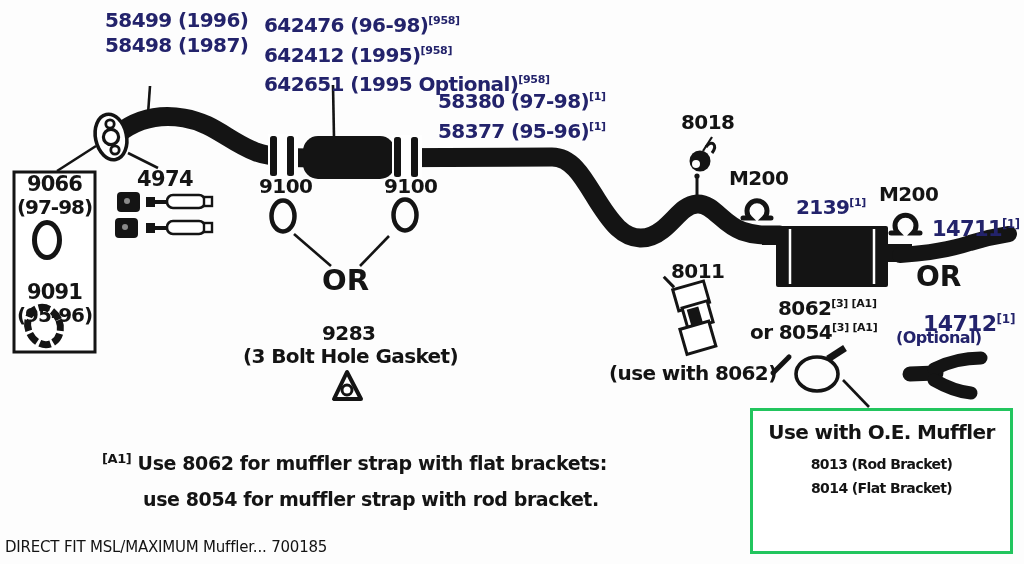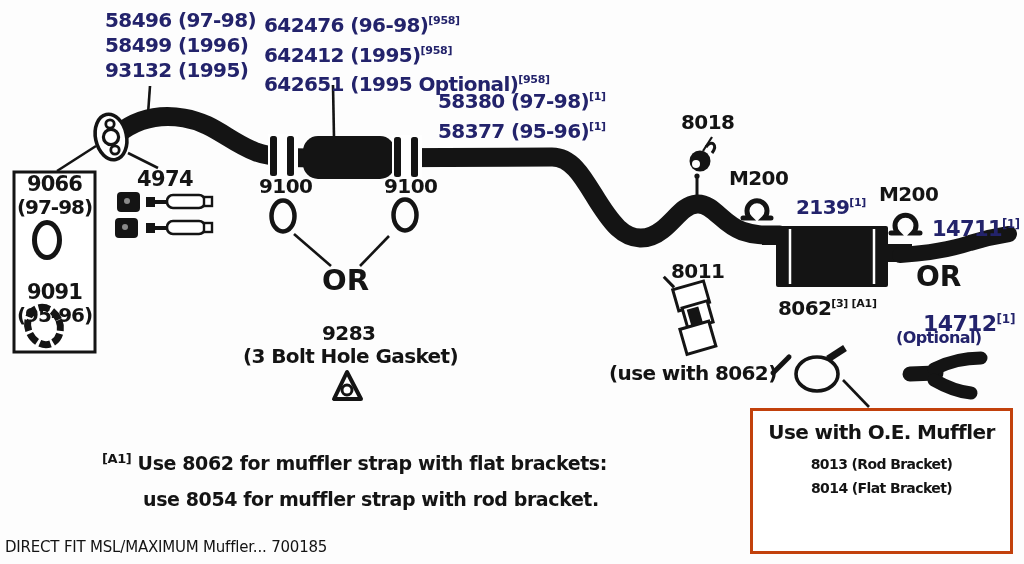--- a/index.html
+++ b/index.html
@@ -6,21 +6,21 @@
   #canvas{position:relative;width:1024px;height:564px;background:#fdfdfd;overflow:hidden;
           font-family:"DejaVu Sans","Liberation Sans",sans-serif;color:#141414;}
   svg{position:absolute;left:0;top:0;}
   .lbl{position:absolute;font-weight:bold;white-space:nowrap;font-size:20px;letter-spacing:-0.6px;line-height:25px;}
   .blue{color:var(--blue,#23236b);}
   .lbl sup{font-size:0.55em;letter-spacing:-0.3px;}
   .big{font-size:29px;letter-spacing:0;}
   .gasket-box-text{position:absolute;left:14px;top:172px;width:81px;text-align:center;font-weight:bold;}
   .gasket-box-text .n{font-size:21px;letter-spacing:-0.8px;line-height:24px;}
   .gasket-box-text .y{font-size:20px;letter-spacing:-1px;line-height:22px;}
-  .oe-box{position:absolute;left:750px;top:408px;width:257px;height:140px;border:3px solid #c2410c;
+  .oe-box{position:absolute;left:750px;top:408px;width:257px;height:140px;border:3px solid #22c55e;
           background:#fff;text-align:center;font-weight:bold;}
   .oe-box .t{font-size:20px;letter-spacing:-0.6px;margin-top:9px;}
   .oe-box .r{font-size:14px;letter-spacing:-0.6px;line-height:24px;}
   .footnote{position:absolute;left:102px;top:441px;font-weight:bold;font-size:19px;letter-spacing:-0.4px;line-height:36px;}
   .footnote sup{font-size:13px;}
   .caption{position:absolute;left:5px;top:538px;font-weight:normal;font-size:15px;letter-spacing:-0.2px;}
 </style>
 </head>
 <body>
 
@@ -137,23 +137,22 @@
       </g>
 
       <g>
         <ellipse cx="893" cy="530" rx="21" ry="17" stroke-width="3.6"></ellipse>
         <path d="M 903,514 L 919,505" stroke-width="7"></path>
       </g>
     </g>
   </svg>
 
   <div class="lbl blue" style="left:105px;top:8px;">
-    <div>58496 (97-98)</div>
     <div>58499 (1996)</div>
-    <div>93132 (1995)</div>
+    <div>58498 (1987)</div>
   </div>
 
   <div class="lbl blue" style="left:264px;top:8px;">
     <div><span>642476 (96-98)</span><sup>[958]</sup></div>
     <div><span>642412 (1995)</span><sup>[958]</sup></div>
     <div><span>642651 (1995 Optional)</span><sup>[958]</sup></div>
   </div>
 
   <div class="lbl blue" style="left:438px;top:84px;">
     <div><span>58380 (97-98)</span><sup>[1]</sup></div>
@@ -178,20 +177,21 @@
   <div class="lbl" style="left:681px;top:110px;text-align:center;">8018</div>
   <div class="lbl" style="left:729px;top:166px;">M200</div>
   <div class="lbl blue" style="left:796px;top:190px;"><span>2139</span><sup>[1]</sup></div>
   <div class="lbl" style="left:879px;top:182px;">M200</div>
   <div class="lbl blue" style="left:932px;top:212px;font-size:21px;"><span>14711</span><sup>[1]</sup></div>
 
   <div class="lbl" style="left:671px;top:259px;">8011</div>
   <div class="lbl" style="left:609px;top:361px;">(use with 8062)</div>
 
   <div class="lbl" style="left:778px;top:291px;"><span>8062</span><sup>[3] [A1]</sup></div>
+  <div class="lbl" style="left:750px;top:315px;"><span>or </span><span>8054</span><sup>[3] [A1]</sup></div>
 
   <div class="lbl big" style="left:916px;top:264px;font-size:28px;">OR</div>
   <div class="lbl blue" style="left:923px;top:307px;font-size:22px;"><span>14712</span><sup>[1]</sup></div>
   <div class="lbl blue" style="left:896px;top:325px;font-size:16px;">(Optional)</div>
 
   <div class="oe-box">
     <div class="t">Use with O.E. Muffler</div>
     <div class="r" style="margin-top:8px;">8013 (Rod Bracket)</div>
     <div class="r">8014 (Flat Bracket)</div>
   </div>

